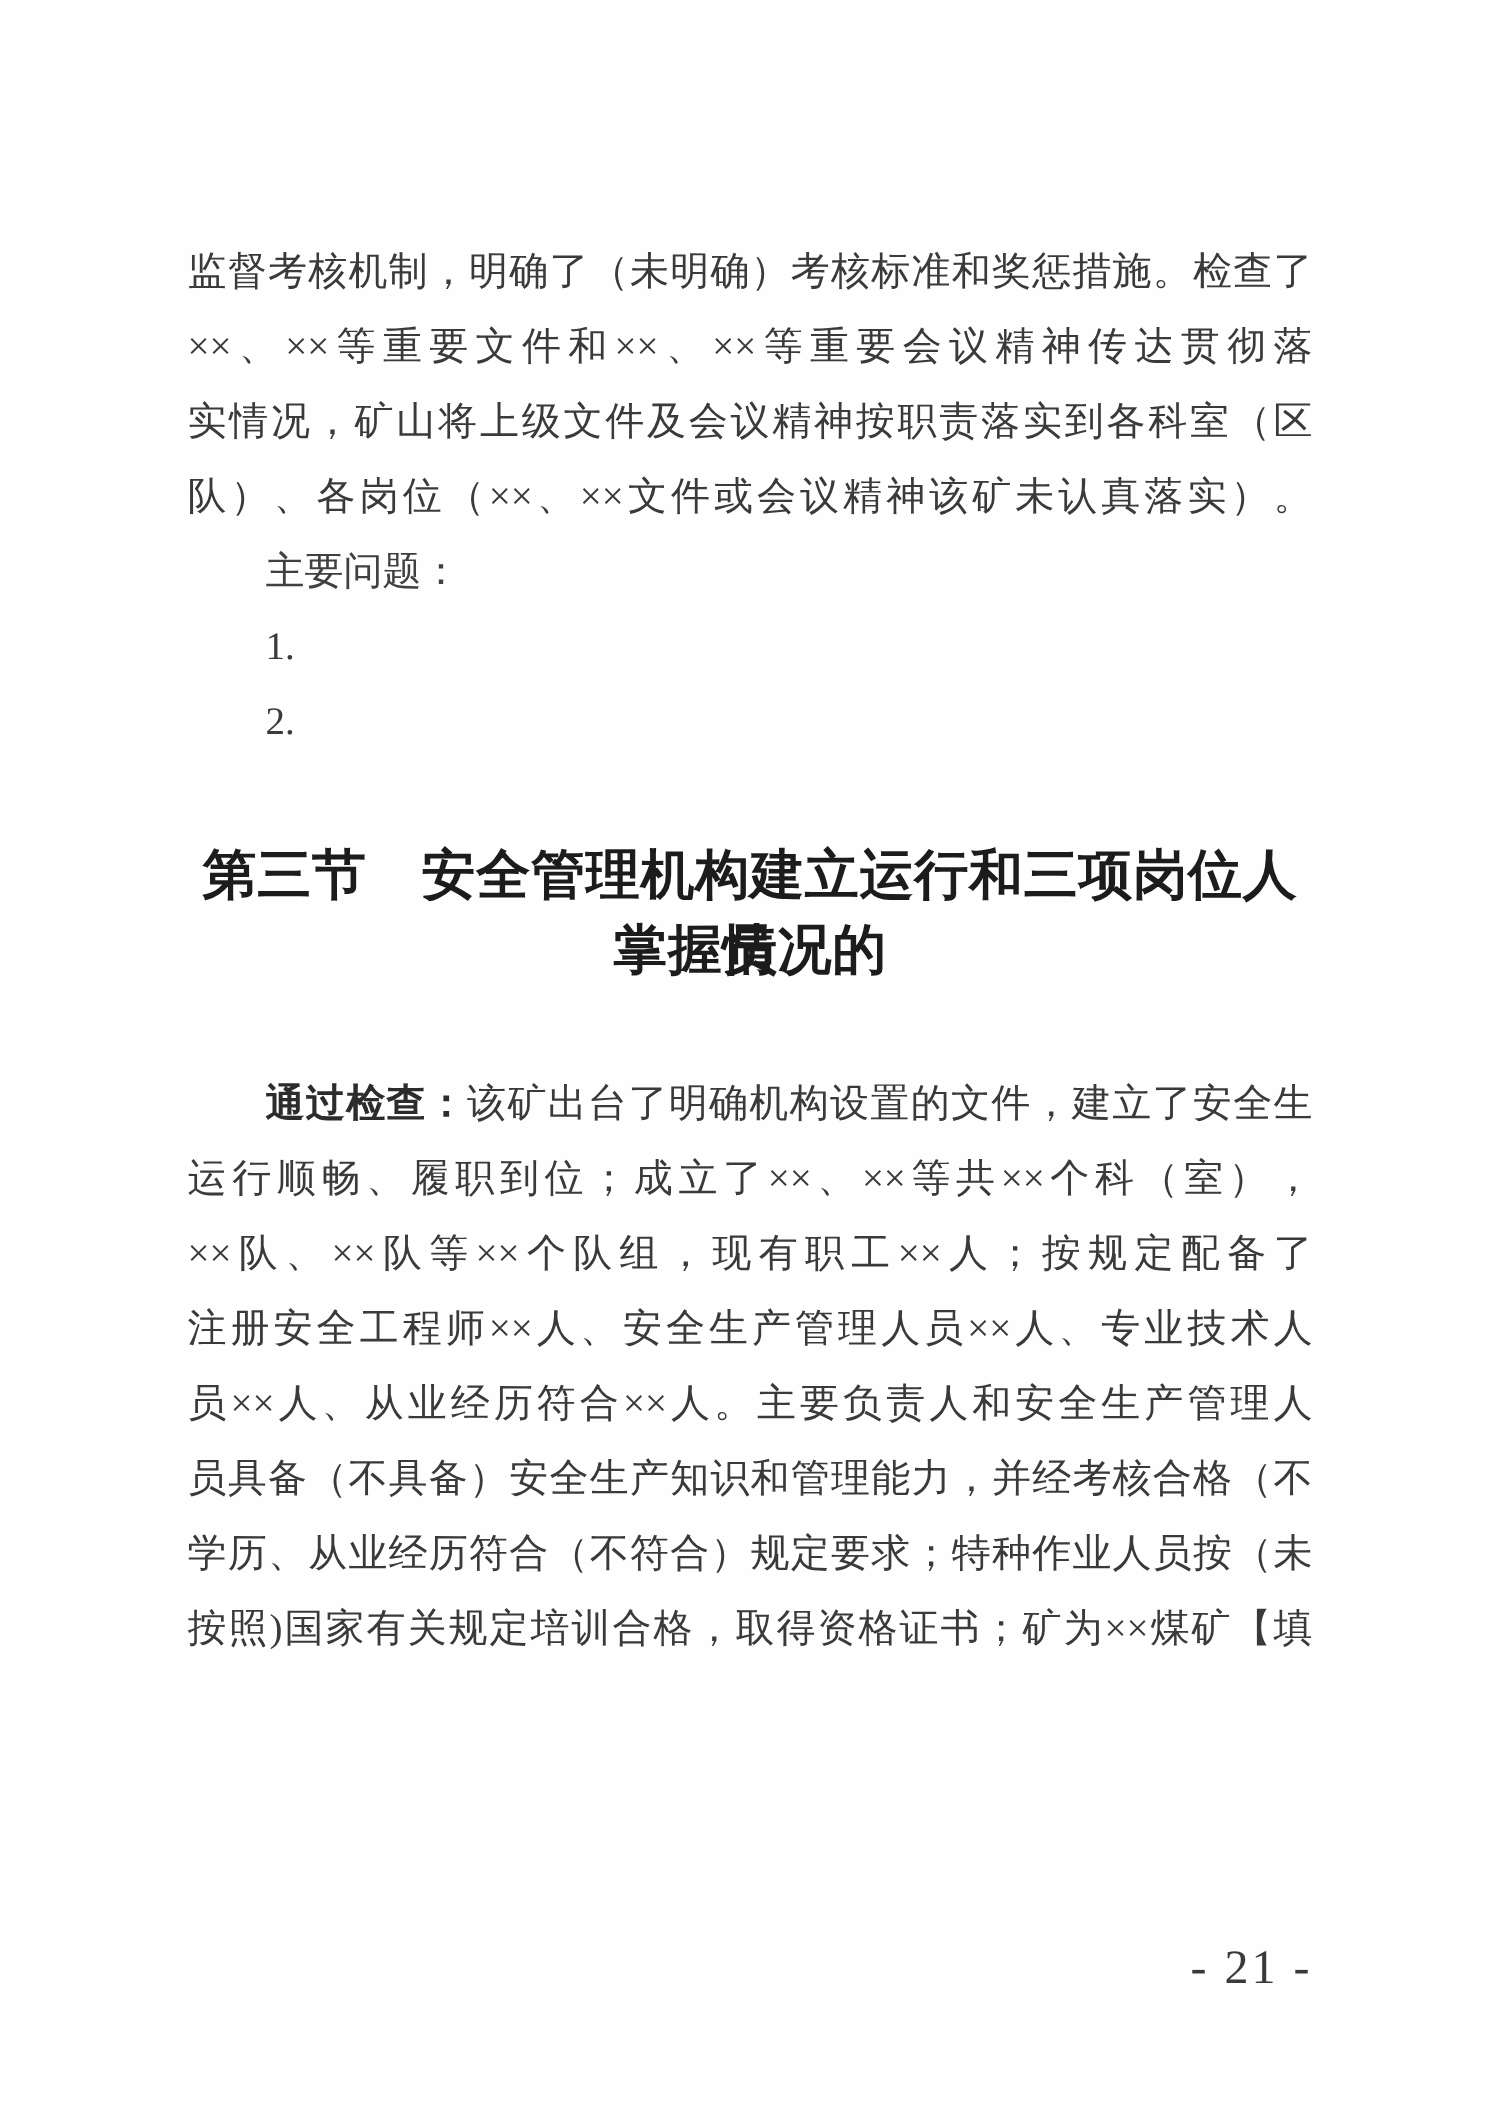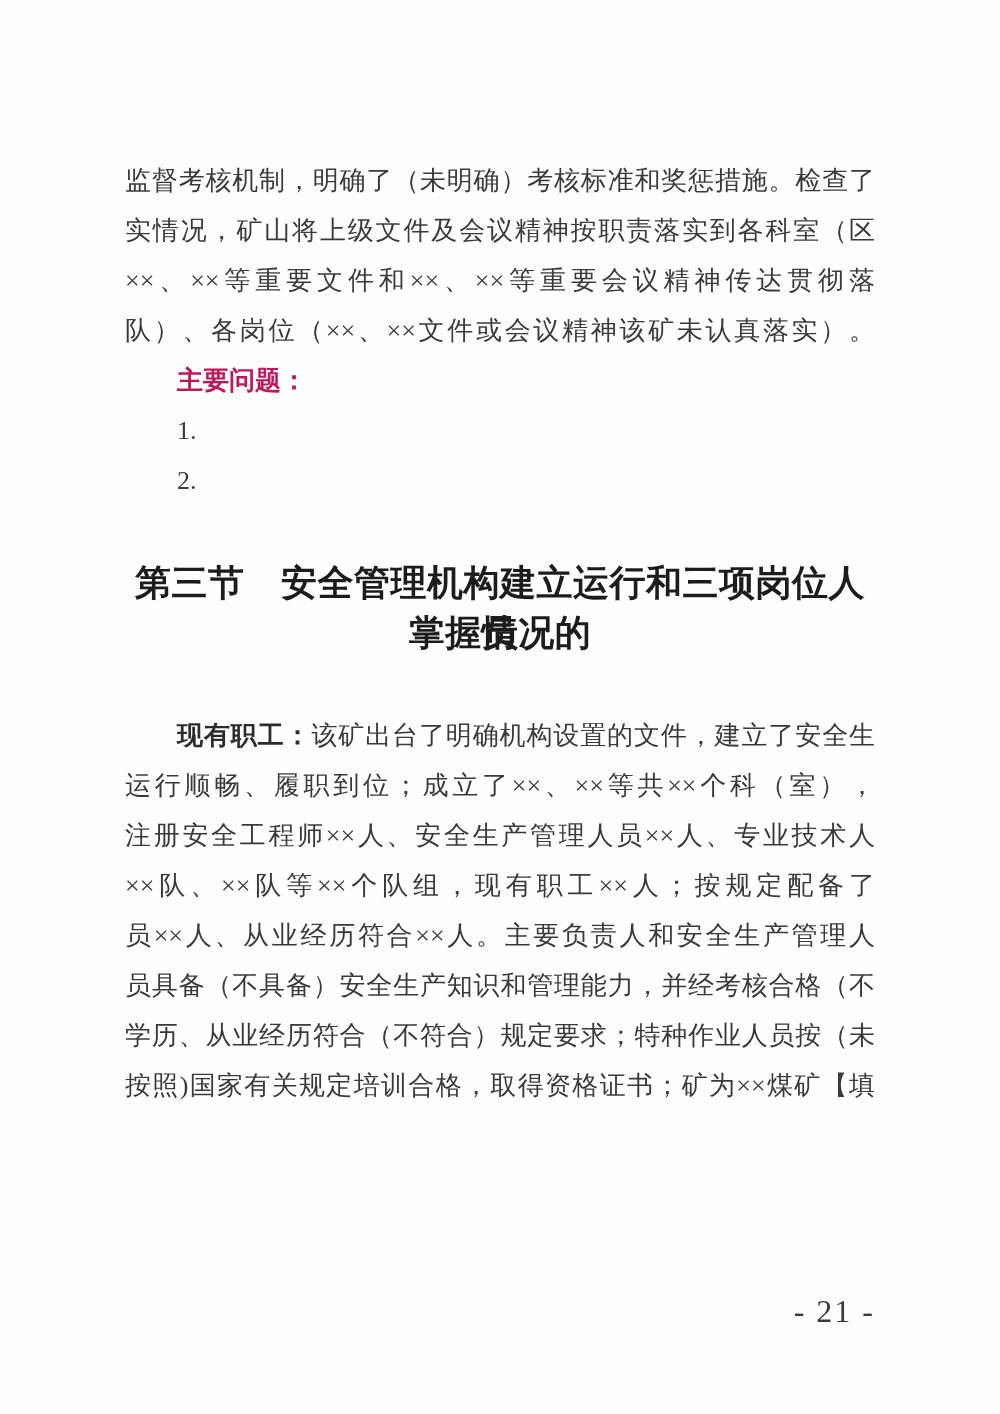--- a/index.html
+++ b/index.html
@@ -31,22 +31,22 @@
   .just {
     white-space: normal;
     text-align: justify;
     text-align-last: justify;
     text-justify: inter-character;
   }
   .indent {
     padding-left: 52px;
   }
   .bold-hei {
-    font-weight: 700;
-    color: #be185d;
+    font-weight: 400;
+    color: #404040;
   }
   .heading {
     margin-top: 52px;
     text-align: center;
     font-weight: 700;
     font-size: 36px;
     color: #1c1c1c;
     letter-spacing: 0.5px;
   }
   .heading .hline {
@@ -76,39 +76,39 @@
   }
 </style>
 </head>
 <body>
 
 <div class="page">
   <div class="content">
 
     <div class="para">
       <div class="line just">监督考核机制，明确了（未明确）考核标准和奖惩措施。检查了</div>
+      <div class="line just">××、××等重要文件和××、××等重要会议精神传达贯彻落</div>
       <div class="line just">实情况，矿山将上级文件及会议精神按职责落实到各科室（区</div>
-      <div class="line just">××、××等重要文件和××、××等重要会议精神传达贯彻落</div>
       <div class="line just">队）、各岗位（××、××文件或会议精神该矿未认真落实）。</div>
     </div>
 
     <div class="line indent bold-hei">主要问题：</div>
     <div class="line indent">1.</div>
     <div class="line indent">2.</div>
 
     <div class="heading">
       <div class="hline">第三节　安全管理机构建立运行和三项岗位人员</div>
       <div class="hline">掌握情况的</div>
     </div>
 
     <div class="para para2">
-      <div class="line just first-line"><span class="lead">现有职工：</span><span>该矿出台了明确机构设置的文件，建立了安全生</span></div>
+      <div class="line just first-line"><span class="lead">通过检查：</span><span>该矿出台了明确机构设置的文件，建立了安全生</span></div>
       <div class="line just">运行顺畅、履职到位；成立了××、××等共××个科（室），</div>
+      <div class="line just">××队、××队等××个队组，现有职工××人；按规定配备了</div>
       <div class="line just">注册安全工程师××人、安全生产管理人员××人、专业技术人</div>
-      <div class="line just">××队、××队等××个队组，现有职工××人；按规定配备了</div>
       <div class="line just">员××人、从业经历符合××人。主要负责人和安全生产管理人</div>
       <div class="line just">员具备（不具备）安全生产知识和管理能力，并经考核合格（不</div>
       <div class="line just">学历、从业经历符合（不符合）规定要求；特种作业人员按（未</div>
       <div class="line just">按照)国家有关规定培训合格，取得资格证书；矿为××煤矿【填</div>
     </div>
 
   </div>
 
   <div class="footer">- 21 -</div>
 </div>

